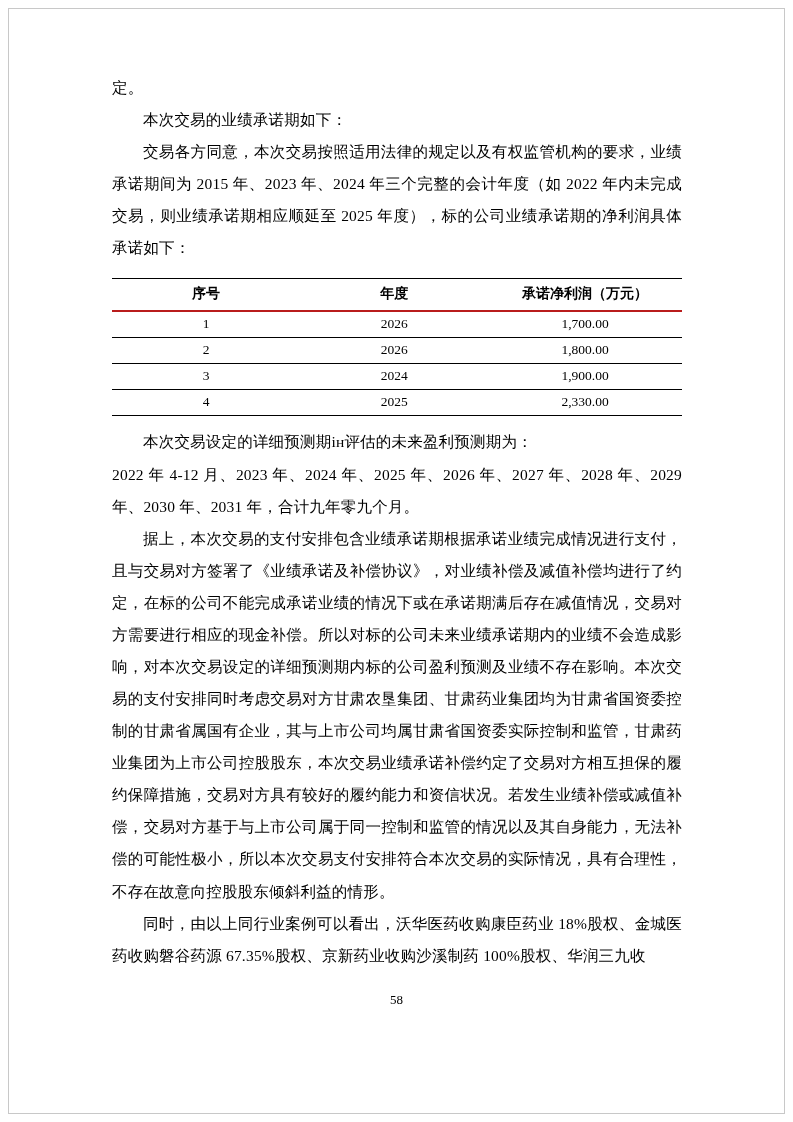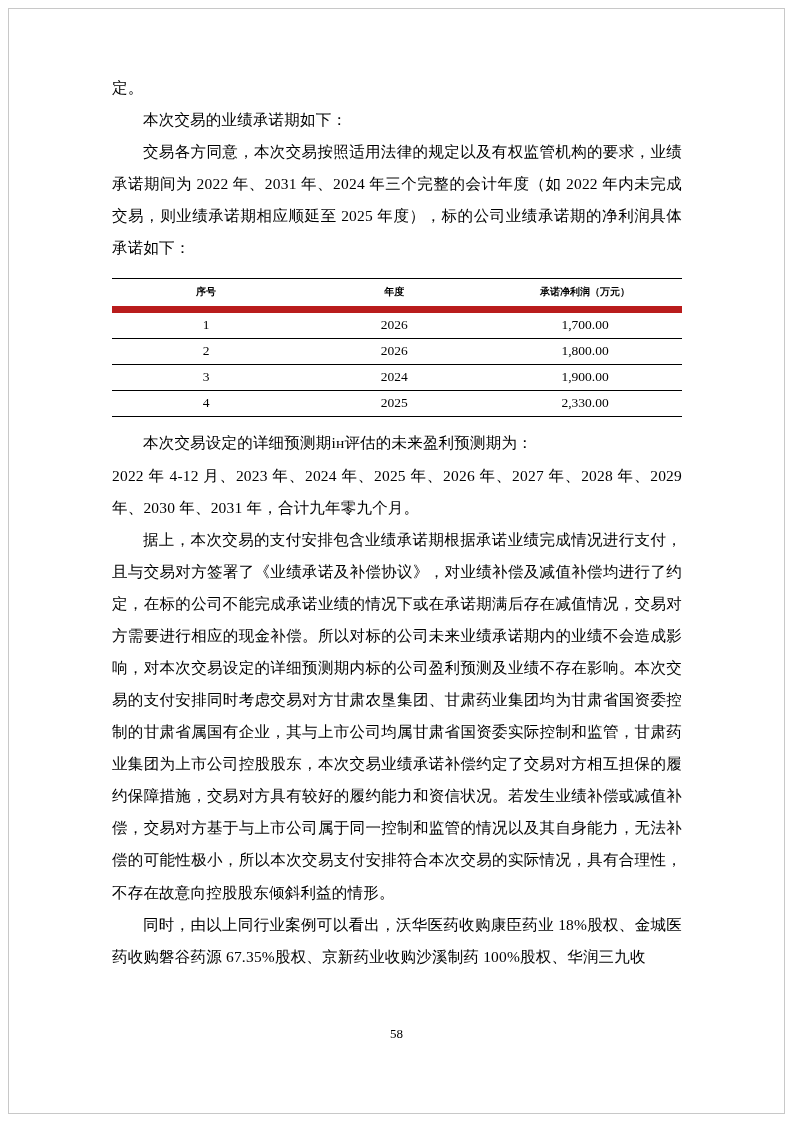--- a/index.html
+++ b/index.html
@@ -57,58 +57,58 @@
   table.commit-table td {
     text-align: center;
     padding: 4px 2px 5px 2px;
     font-weight: normal;
     color: #000;
     border-left: none;
     border-right: none;
   }
   table.commit-table thead th {
     border-top: 1.6px solid #000;
-    border-bottom: 7px solid #b91c1c;
+    border-bottom: 2px solid #b91c1c;
     font-weight: bold;
-    font-size: 10px;
+    font-size: 14px;
     padding: 6px 2px 7px 2px;
   }
   table.commit-table tbody td {
     border-bottom: 0.8px solid #000;
   }
   table.commit-table tbody tr:last-child td {
     border-bottom: 1.6px solid #000;
   }
   .col-a { width: 33%; }
   .col-b { width: 33%; }
   .col-c { width: 34%; }
 
   .page-number {
     position: absolute;
     left: 0;
     right: 0;
-    top: 1026px;
+    top: 992px;
     text-align: center;
     font-size: 13px;
     color: #000;
     font-family: "Liberation Serif", serif;
   }
   .num { font-family: "Liberation Serif", serif; }
 </style>
 </head>
 <body>
 
 <div class="page">
   <div class="page-border"></div>
 
   <div class="content">
 
     <p class="para">定。</p>
     <p class="para indent">本次交易的业绩承诺期如下：</p>
-    <p class="para indent">交易各方同意，本次交易按照适用法律的规定以及有权监管机构的要求，业绩承诺期间为 2022 年、2031 年、2024 年三个完整的会计年度（如 2022 年内未完成交易，则业绩承诺期相应顺延至 2025 年度），标的公司业绩承诺期的净利润具体承诺如下：</p>
+    <p class="para indent">交易各方同意，本次交易按照适用法律的规定以及有权监管机构的要求，业绩承诺期间为 2015 年、2023 年、2024 年三个完整的会计年度（如 2022 年内未完成交易，则业绩承诺期相应顺延至 2025 年度），标的公司业绩承诺期的净利润具体承诺如下：</p>
 
     <table class="commit-table">
       <thead>
         <tr>
           <th class="col-a">序号</th>
           <th class="col-b">年度</th>
           <th class="col-c">承诺净利润（万元）</th>
         </tr>
       </thead>
       <tbody>

